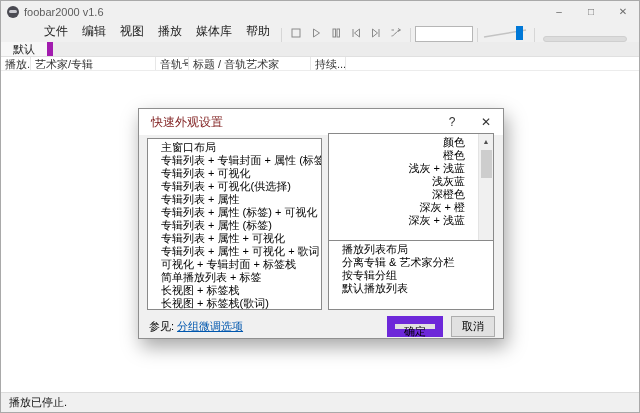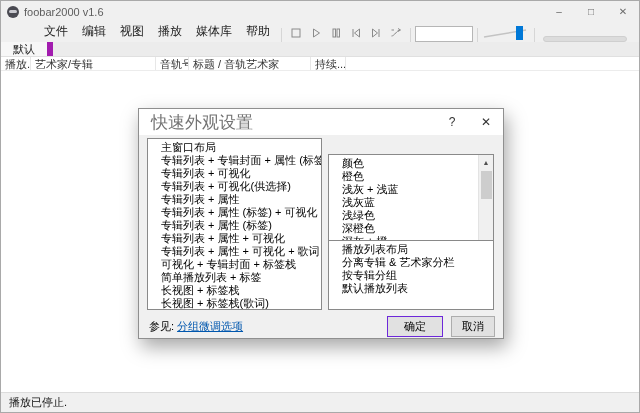--- a/index.html
+++ b/index.html
@@ -39,42 +39,42 @@
 
   
   .playlist { flex:1 1 auto; background:#ffffff; }
 
   
   .statusbar { height:20px; background:#f0f0f0; border-top:1px solid #dcdcdc; display:flex; align-items:center; padding:0 8px; font-size:11px; color:#111; flex:0 0 auto;text-align:right; }
 
   
   .dialog { position:absolute; left:137px; top:107px; width:366px; height:231px; background:#f0f0f0; border:1px solid #8f8f8f; box-shadow:3px 8px 18px rgba(0,0,0,0.35); }
   .dlg-titlebar { height:26px; background:#ffffff; display:flex; align-items:center; padding-left:12px; }
-  .dlg-title { font-size:17px; color:#737373; }
+  .dlg-title { font-size:12px; color:#7f1d1d; }
   .dlg-tb-buttons { margin-left:auto; display:flex; height:100%; }
   .dlg-tb-btn { width:34px; display:flex; align-items:center; justify-content:center; color:#333; font-size:12px; }
 
   .listbox { position:absolute; background:#fff; border:1px solid #898989; font-size:11px; line-height:13px; overflow:hidden; padding:2px 8px; }
   .lb-main { left:8px; top:29px; width:175px; height:172px; }
-  .lb-colors { left:189px; top:45px; width:166px; height:122px; }
+  .lb-colors { left:189px; top:24px; width:166px; height:122px;text-align:right; }
   .lb-pl { left:189px; top:131px; width:166px; height:70px; }
   .list-header { padding:0 5px; white-space:nowrap; }
   .list-item { padding:0 5px; white-space:nowrap; }
 
   .vscroll { position:absolute; right:0; top:0; bottom:0; width:15px; background:#f0f0f0; border-left:1px solid #e3e3e3; }
   .vs-arrow { height:15px; display:flex; align-items:center; justify-content:center; font-size:7px; color:#505050; }
   .vs-down { position:absolute; bottom:0; left:0; right:0; }
   .vs-thumb { position:absolute; top:16px; left:2px; width:11px; height:28px; background:#cdcdcd; }
 
   .dlg-bottom { position:absolute; left:10px; right:8px; top:207px; height:21px; display:flex; align-items:center; }
   .see-also { font-size:11px; color:#000; }
   .grouping-link { font-size:11px; color:#0057ae; text-decoration:underline; margin-left:3px; }
   .dlg-buttons { margin-left:auto; display:flex; gap:8px; }
   .btn { height:21px; min-width:56px; background:#e1e1e1; border:1px solid #adadad; font-size:11px; padding:0 10px; font-family:inherit; }
-  .btn-ok { border:1px solid #6d28d9; padding:0 9px; }
+  .btn-ok { border:8px solid #6d28d9; padding:0 9px; }
   .btn-cancel { min-width:44px; }
 
   .icon-stroke { stroke:#8a8a8a; fill:none; stroke-width:1; }
 </style>
 </head>
 <body>
 
 <div class="window">
 
   <div class="titlebar">
@@ -191,21 +191,20 @@
         </div>
     </div>
 
     <div class="listbox lb-colors">
       <div style="margin-right:15px;">
         <div class="list-header">颜色</div>
         <div>
             <div class="list-item">橙色</div>
             <div class="list-item">浅灰 + 浅蓝</div>
             <div class="list-item">浅灰蓝</div>
-            <div class="list-item">浅绿色</div>
             <div class="list-item">深橙色</div>
             <div class="list-item">深灰 + 橙</div>
             <div class="list-item">深灰 + 浅蓝</div>
           </div>
       </div>
       <div class="vscroll">
         <div class="vs-arrow">▲</div>
         <div class="vs-thumb"></div>
         <div class="vs-arrow vs-down">▼</div>
       </div>

